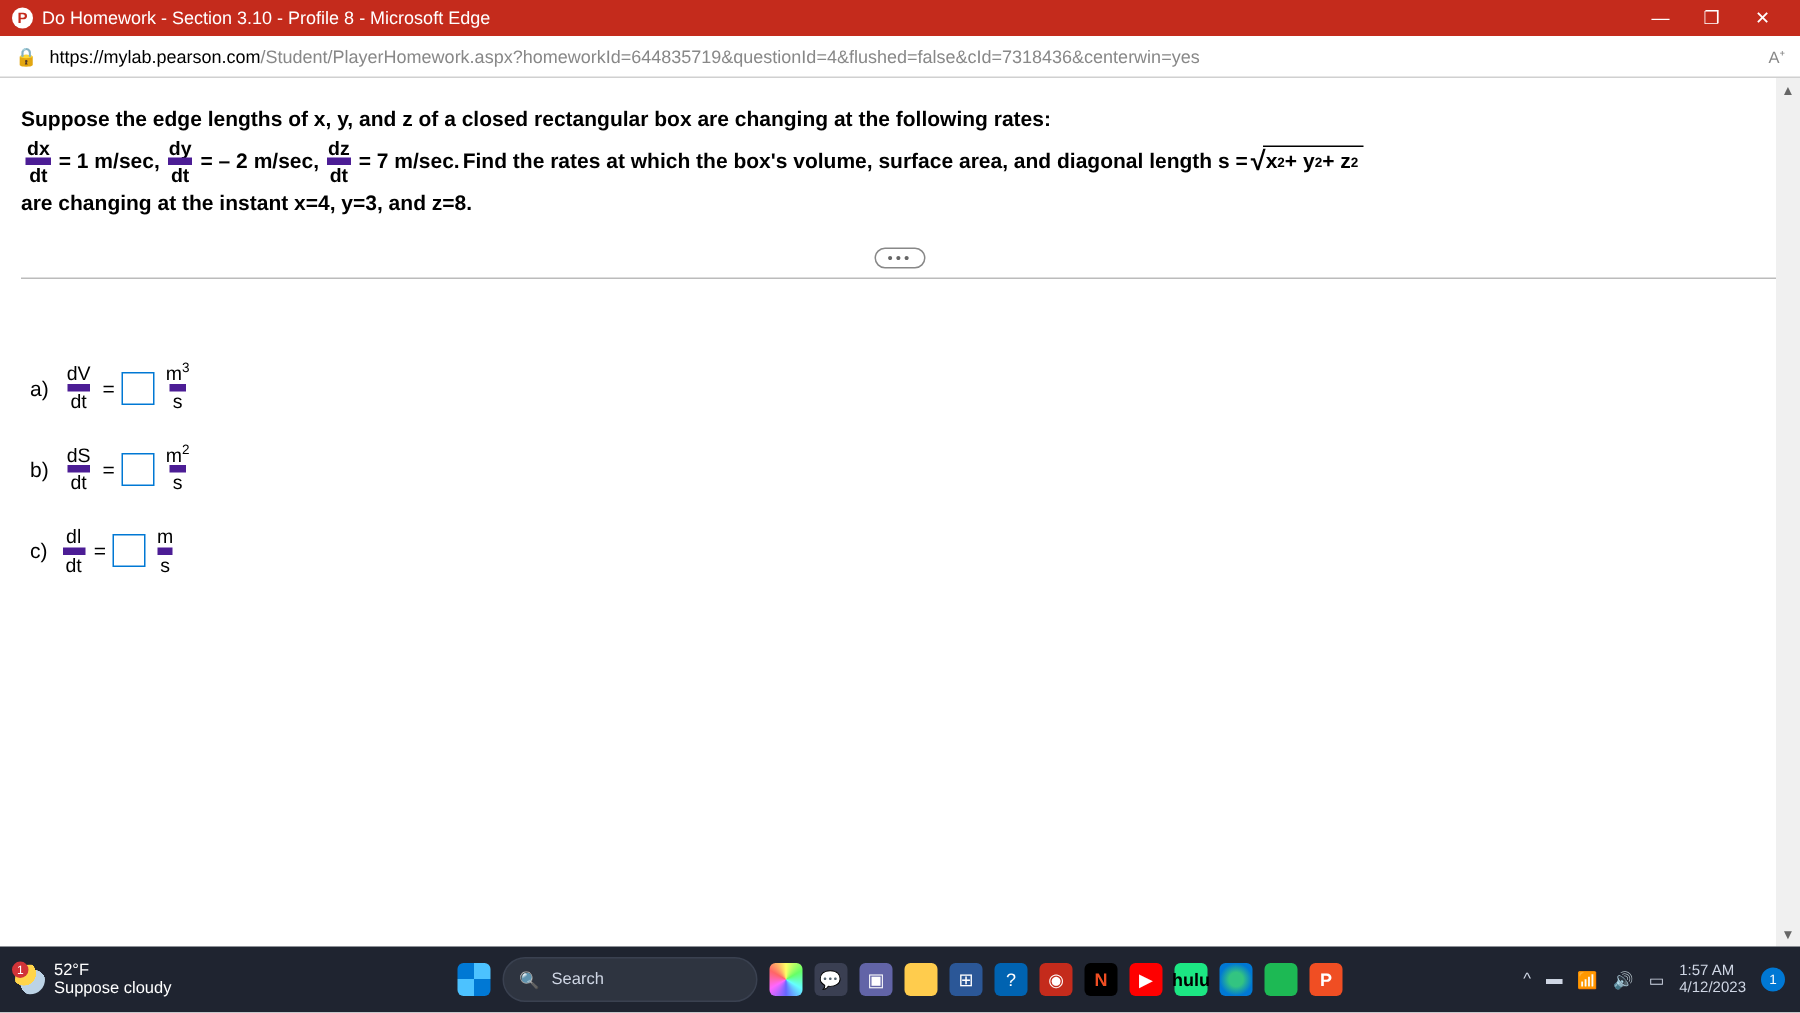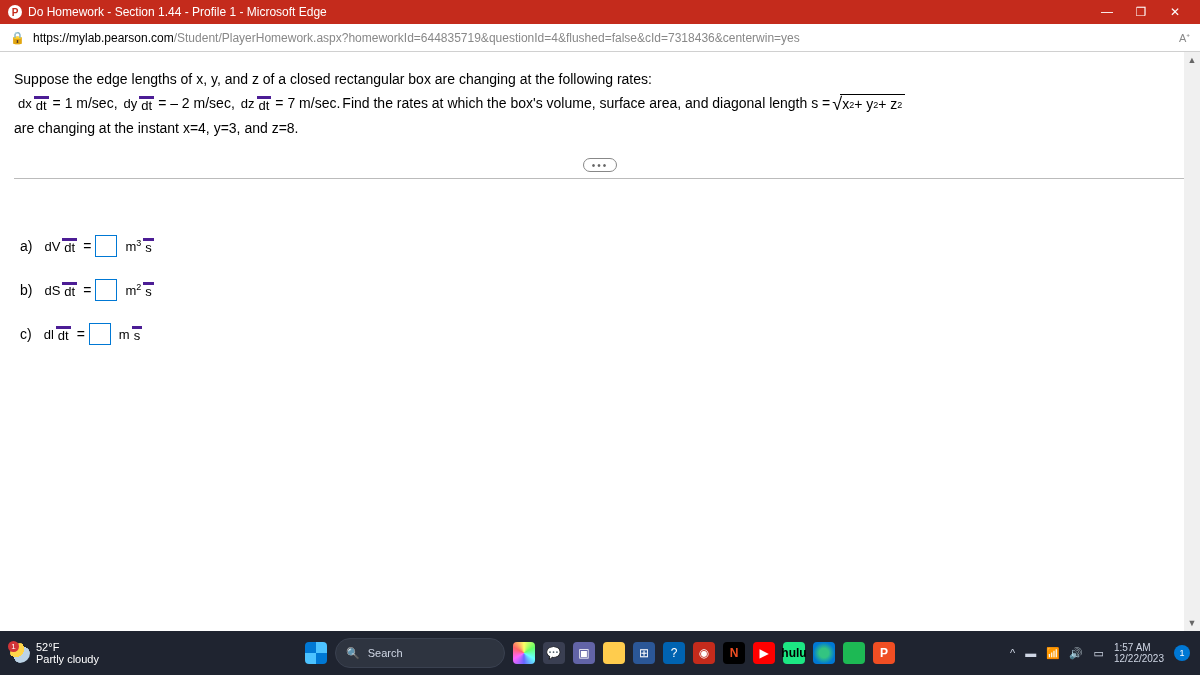--- a/index.html
+++ b/index.html
@@ -10,26 +10,26 @@
 .titlebar .spacer { flex: 1; }
 .titlebar .winbtn { width: 34px; text-align: center; font-size: 12px; color: #fff; }
 
 .addressbar { height: 28px; border-bottom: 1px solid #d0d0d0; display: flex; align-items: center; padding: 0 10px; font-size: 12px; color: #666; }
 .addressbar .lock { margin-right: 8px; font-size: 12px; }
 .addressbar .url .host { color: #000000; }
 .addressbar .url .path { color: #888; }
 .addressbar .right { margin-left: auto; color: #888; font-size: 11px; }
 
 .content { position: relative; padding: 18px 14px 0 14px; height: 580px; }
-.problem { font-family: Arial, sans-serif; font-size: 14px; line-height: 1.4; }
+.problem { font-family: Arial, sans-serif; font-size: 14px; line-height: 1.4; font-weight: bold; }
 .problem-line2 { display: flex; align-items: center; flex-wrap: wrap; gap: 2px; font-size: 14px; margin-top: 2px; }
 
-.frac { display: inline-flex; align-items: center; vertical-align: middle; margin: 0 2px; font-size: 13px; line-height: 1.05; }
+.frac { display: inline-flex; flex-direction: column; align-items: center; vertical-align: middle; margin: 0 2px; font-size: 13px; line-height: 1.05; }
 .frac .num { padding: 0 2px; }
-.frac .den { border-top: 3px solid #4c1d95; padding: 0 2px; }
+.frac .den { border-top: 5px solid #4c1d95; padding: 0 2px; }
 
 .sqrt { display:inline-flex; align-items:center; }
 .sqrt .radical { font-size: 18px; margin-right: -2px; }
 .sqrt .radicand { border-top: 1px solid #000; padding: 0 3px 0 2px; display:inline-flex; align-items:center; }
 sup { font-size: 9px; vertical-align: super; line-height: 0; }
 
 .ellipsis-bubble { width: 34px; height: 14px; border: 1px solid #888; border-radius: 7px; display: flex; align-items: center; justify-content: center; margin: 20px auto 0 auto; cursor: pointer; color:#666; font-size:10px; letter-spacing:2px; }
 .hr { border: none; border-top: 1px solid #bbb; margin: 6px 0 0 0; }
 
 .answers { margin-top: 56px; margin-left: 6px; font-family: Arial, sans-serif; font-size: 14px; }
@@ -64,21 +64,21 @@
 .chat { background:#3a3f52; color:#fff; }
 .taskbar .tray { margin-left: auto; display: flex; align-items: center; gap: 10px; padding: 0 10px; color:#cfd6e4; }
 .taskbar .clock { text-align: left; line-height: 1.1; font-size: 10px; }
 .taskbar .notif { width:16px; height:16px; border-radius:50%; background:#0078d4; color:#fff; font-size:9px; display:flex; align-items:center; justify-content:center; }
 </style>
 </head>
 <body>
 
 <div class="titlebar">
   <span class="p-icon">P</span>
-  <span>Do Homework - Section 1.44 - Profile 1 - Microsoft Edge</span>
+  <span>Do Homework - Section 3.10 - Profile 8 - Microsoft Edge</span>
   <span class="spacer"></span>
   <span class="winbtn">—</span>
   <span class="winbtn">❐</span>
   <span class="winbtn">✕</span>
 </div>
 
 <div class="addressbar">
   <span class="lock">🔒</span>
   <span class="url">
     <span class="host">https://mylab.pearson.com</span><span class="path">/Student/PlayerHomework.aspx?homeworkId=644835719&amp;questionId=4&amp;flushed=false&amp;cId=7318436&amp;centerwin=yes</span>
@@ -180,21 +180,21 @@
   <div class="arrow" style="position:absolute;bottom:0;left:0;right:0">▼</div>
 </div>
 
 <div class="taskbar">
   <div class="weather">
     <div class="wicon">
       <span class="badge">1</span>
     </div>
     <div>
       <div>52°F</div>
-      <div>Partly cloudy</div>
+      <div>Suppose cloudy</div>
     </div>
   </div>
 
   <div class="center">
     <span class="ticon win"></span>
     <div class="search">
       <span>🔍</span>
       <span>Search</span>
     </div>
     <span class="ticon orb"></span>
@@ -213,17 +213,17 @@
   </div>
 
   <div class="tray">
     <span>^</span>
     <span>▬</span>
     <span>📶</span>
     <span>🔊</span>
     <span>▭</span>
     <div class="clock">
       <div>1:57 AM</div>
-      <div>12/22/2023</div>
+      <div>4/12/2023</div>
     </div>
     <span class="notif">1</span>
   </div>
 </div>
 
 </body></html>

